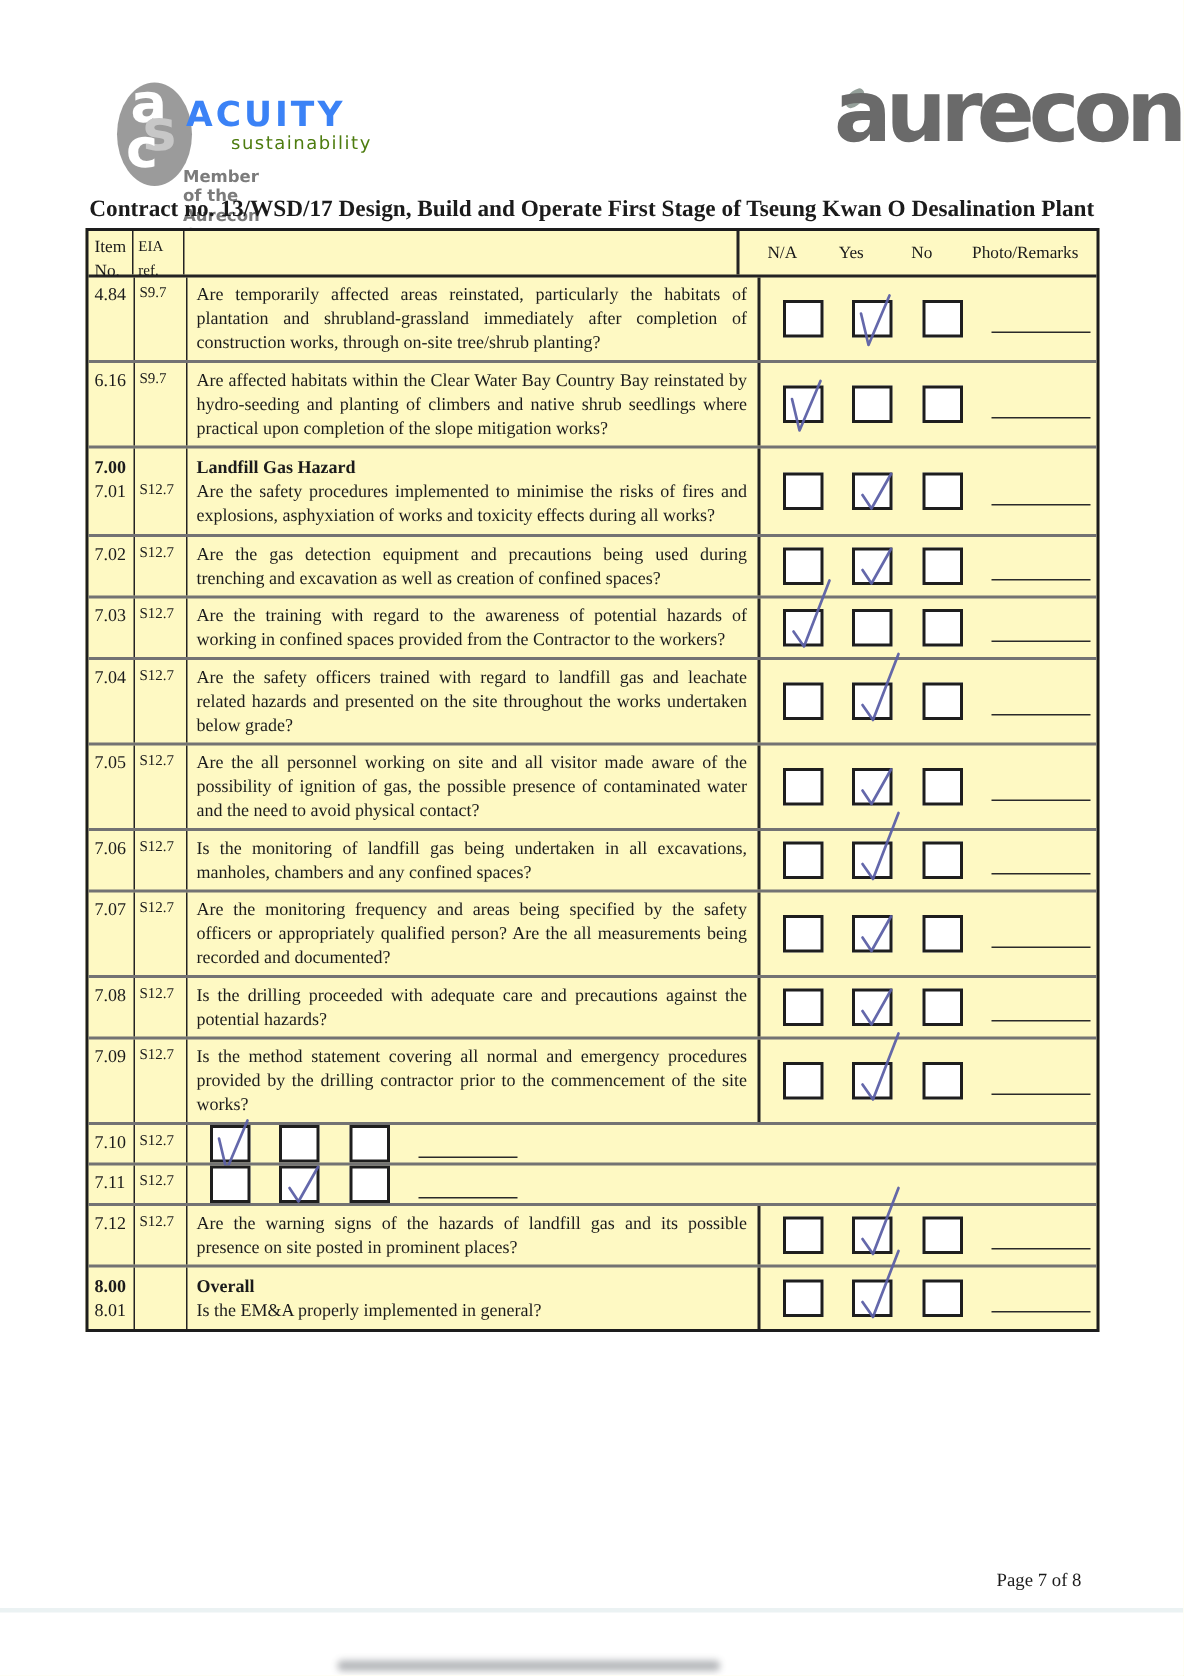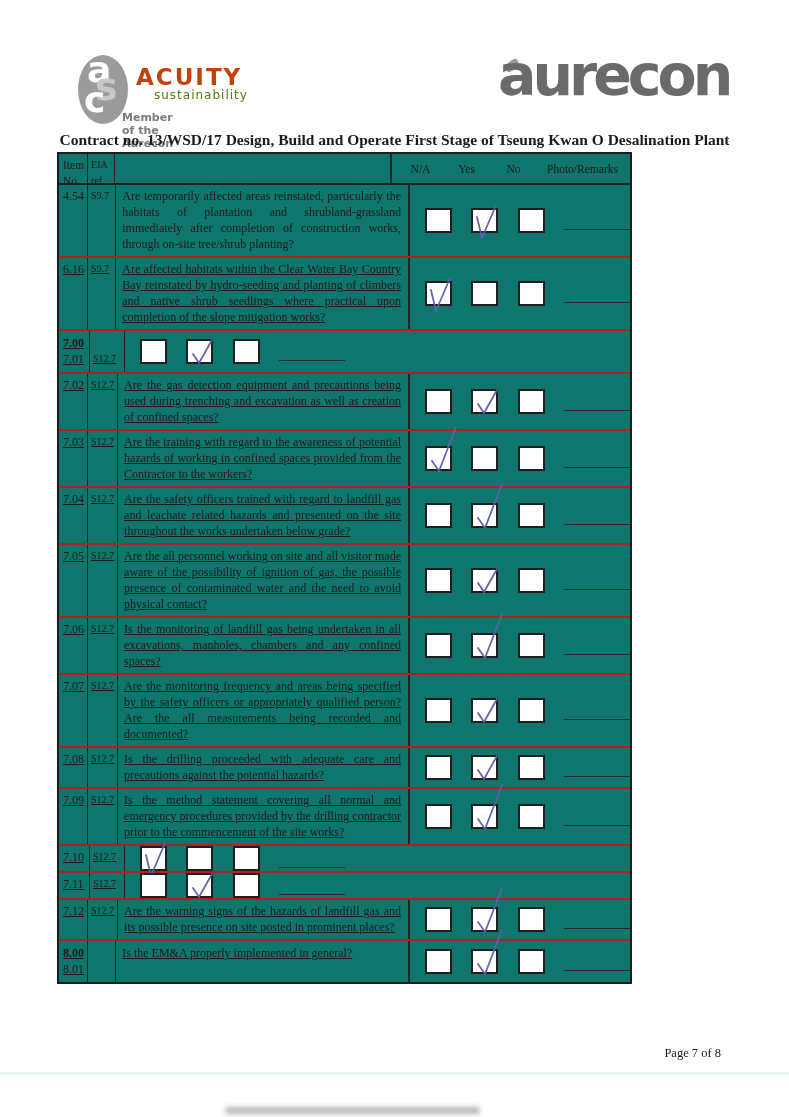--- a/index.html
+++ b/index.html
@@ -12,52 +12,52 @@
   .acuity { position:absolute; left:0; top:0; }
   .monogram {
     position:absolute; left:78px; top:55px; width:50px; height:69px;
     background:#9b9b9b; border-radius:50%;
     font-family:"DejaVu Sans", sans-serif; font-weight:bold;
   }
   .monogram .m-a { position:absolute; left:9px;  top:-6px;  font-size:36px; color:#ffffff; }
   .monogram .m-s { position:absolute; left:17px; top:10px;  font-size:38px; color:#c7c7c7; }
   .monogram .m-c { position:absolute; left:6px;  top:24px;  font-size:36px; color:#ffffff; }
   .acuity-name {
-    position:absolute; left:136px; top:64px; font-family:"DejaVu Sans", sans-serif;
-    font-weight:bold; font-size:23px; letter-spacing:2px; color:#c2410c;
+    position:absolute; left:124px; top:64px; font-family:"DejaVu Sans", sans-serif;
+    font-weight:bold; font-size:23px; letter-spacing:2px; color:#3b82f6;
   }
   .acuity-sub {
     position:absolute; left:154px; top:88px; font-family:"DejaVu Sans", sans-serif;
     font-size:12px; letter-spacing:1px; color:#4d7c0f;
   }
   .acuity-tag {
     position:absolute; left:122px; top:111px; font-family:"DejaVu Sans", sans-serif;
     font-weight:bold; font-size:11px; color:#7b7b7b;
   }
-  .aurecon { position:absolute; left:498px; top:58px; width:215px; height:62px; }
+  .aurecon { position:absolute; left:556px; top:58px; width:215px; height:62px; }
   .aurecon-word {
     position:absolute; left:0; top:-16px; font-family:"DejaVu Sans", sans-serif;
     font-weight:bold; font-size:57px; letter-spacing:-4px; color:#6a6a6a;
   }
   .aurecon-leaf {
     position:absolute; left:7px; top:2px; width:14px; height:11px; background:#95a09a;
     border-radius:80% 20% 80% 20% / 70% 30% 70% 30%; transform:rotate(-18deg);
   }
   
   .title {
     position:absolute; top:131px; left:0; right:0; text-align:center;
     font-weight:bold; font-size:15.5px;
   }
   
   .tbl {
-    position:absolute; left:57px; top:152px; width:575px;
-    border:2px solid #1d1d1d; background:#0f766e;
+    position:absolute; left:57px; top:152px; width:676px;
+    border:2px solid #1d1d1d; background:#fef9c3;
   }
   .row, .hrow { display:flex; align-items:stretch; }
-  .row + .row { border-top:2px solid #b91c1c;text-decoration:underline; }
+  .row + .row { border-top:2px solid #737373; }
   .hrow { border-bottom:2px solid #232323; height:31px; }
   .c { padding:3px 3px; font-size:12px; line-height:16px; }
   .c.item   { width:31px;  border-right:1.5px solid #232323; padding-left:4px; }
   .c.eia    { width:35px;  border-right:1.5px solid #232323; font-size:10px; padding-left:3px; }
   .c.q      { width:382px; border-right:2px solid #232323; padding:3px 7px 4px 6px; text-align:justify; }
   .c.checks { flex:1; position:relative; display:flex; align-items:center; padding:0; }
   .sec-item, .sec-title { font-weight:bold; }
   .has-section .c { padding-top:4px; padding-bottom:5px; }
   
   .h-item { display:flex; flex-direction:column; justify-content:space-between; font-size:11.5px; }
@@ -130,21 +130,21 @@
         <span class="hlab l-na">N/A</span>
         <span class="hlab l-yes">Yes</span>
         <span class="hlab l-no">No</span>
         <span class="hlab l-rem">Photo/Remarks</span>
       </div>
     </div>
     <div>
     <div class="row">
       <div class="c item">
         <div class="sec-item"></div>
-        <div class="item-no">4.54</div>
+        <div class="item-no">4.84</div>
       </div>
       <div class="c eia">
         <div class="eia-val">S9.7</div>
       </div>
       <div class="c q">
         <div class="sec-title"></div>
         <div class="qtext">Are temporarily affected areas reinstated, particularly the habitats of plantation and shrubland-grassland immediately after completion of construction works, through on-site tree/shrub planting?</div>
       </div>
       <div class="c checks">
         <span class="box b-na">
@@ -195,20 +195,24 @@
     </div>
 
     <div class="row has-section">
       <div class="c item">
         <div class="sec-item">7.00</div>
         <div class="item-no">7.01</div>
       </div>
       <div class="c eia">
         <div class="eia-val" style="padding-top: 16px;">S12.7</div>
       </div>
+      <div class="c q">
+        <div class="sec-title">Landfill Gas Hazard</div>
+        <div class="qtext">Are the safety procedures implemented to minimise the risks of fires and explosions, asphyxiation of works and toxicity effects during all works?</div>
+      </div>
       <div class="c checks">
         <span class="box b-na">
           
         </span>
         <span class="box b-yes checked tick-plain">
           <svg class="tick" viewBox="0 0 27 25">
             <path class="p-plain" d="M5 13 L11 22 L24 -1"></path>
             <path class="p-tall" d="M5 13 L12 23 L29 -21"></path>
             <path class="p-low" d="M4 7 L9 28 L23 -5"></path>
           </svg>
@@ -544,20 +548,21 @@
 
     <div class="row has-section">
       <div class="c item">
         <div class="sec-item">8.00</div>
         <div class="item-no">8.01</div>
       </div>
       <div class="c eia">
         <div class="eia-val"></div>
       </div>
       <div class="c q">
+        <div class="sec-title">Overall</div>
         <div class="qtext">Is the EM&amp;A properly implemented in general?</div>
       </div>
       <div class="c checks">
         <span class="box b-na">
           
         </span>
         <span class="box b-yes checked tick-tall">
           <svg class="tick" viewBox="0 0 27 25">
             <path class="p-plain" d="M5 13 L11 22 L24 -1"></path>
             <path class="p-tall" d="M5 13 L12 23 L29 -21"></path>

